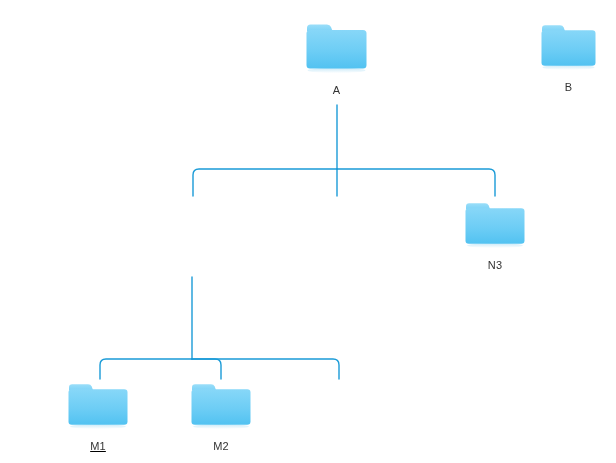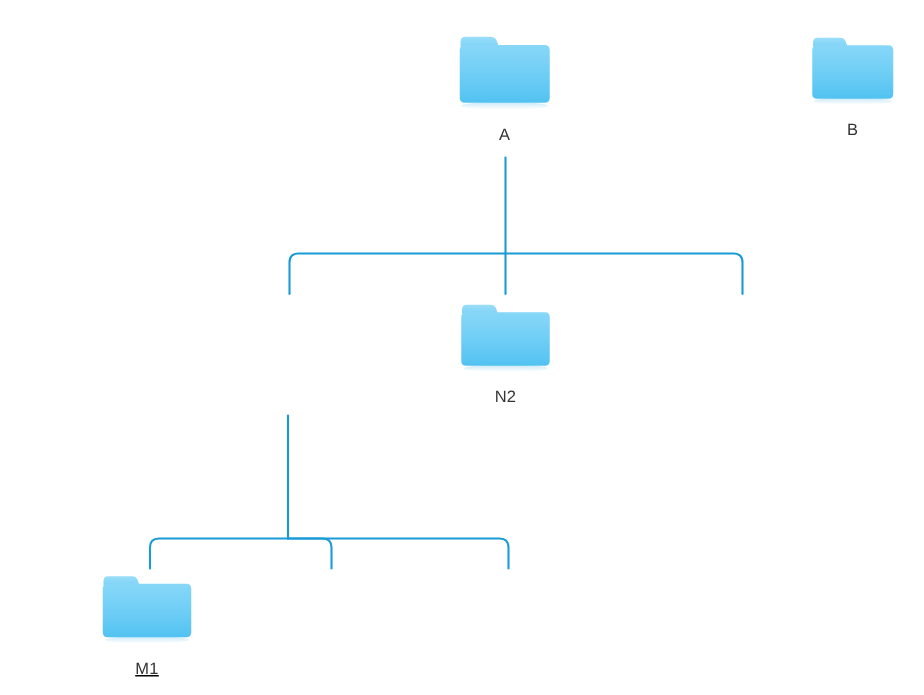--- a/index.html
+++ b/index.html
@@ -97,34 +97,42 @@
   <div class="node" style="left:540px; top:23px; width:57px;">
     <svg class="folder-icon" width="57" height="47" viewBox="0 0 57 47" xmlns="http://www.w3.org/2000/svg">
       <ellipse cx="28.5" cy="44.5" rx="26" ry="2.4" fill="url(#folderShadow)"></ellipse>
       <path d="M 2 5.5 Q 2 2.2 5.2 2.2 L 20 2.2 Q 22.8 2.2 23.7 4.5 L 25 8 L 2 8 Z" fill="url(#folderTab)"></path>
       <path d="M 1.5 10.5 Q 1.5 7.2 4.8 7.2 L 52.2 7.2 Q 55.5 7.2 55.5 10.5 L 55.5 39.5 Q 55.5 42.8 52.2 42.8 L 4.8 42.8 Q 1.5 42.8 1.5 39.5 Z" fill="url(#folderBody)"></path>
     </svg>
     <span class="node-label">B</span>
   </div>
 
 
-  <div class="node" style="left:306px; top:201px; width:62px;">
+
+  <div class="node" style="left:464px; top:201px; width:62px;">
     <svg class="folder-icon" width="62" height="47" viewBox="0 0 62 47" xmlns="http://www.w3.org/2000/svg">
       <ellipse cx="31" cy="44.6" rx="28" ry="2.4" fill="url(#folderShadow)"></ellipse>
       <path d="M 2 5.5 Q 2 2.2 5.2 2.2 L 21 2.2 Q 23.8 2.2 24.7 4.5 L 26 8 L 2 8 Z" fill="url(#folderTab)"></path>
       <path d="M 1.5 10.5 Q 1.5 7.2 4.8 7.2 L 57.2 7.2 Q 60.5 7.2 60.5 10.5 L 60.5 39.5 Q 60.5 42.8 57.2 42.8 L 4.8 42.8 Q 1.5 42.8 1.5 39.5 Z" fill="url(#folderBody)"></path>
     </svg>
-    <span class="node-label">N2</span>
+    <span class="node-label">N3</span>
   </div>
-
 
   <div class="node" style="left:67px; top:382px; width:62px;text-decoration:underline;">
     <svg class="folder-icon" width="62" height="47" viewBox="0 0 62 47" xmlns="http://www.w3.org/2000/svg">
       <ellipse cx="31" cy="44.6" rx="28" ry="2.4" fill="url(#folderShadow)"></ellipse>
       <path d="M 2 5.5 Q 2 2.2 5.2 2.2 L 21 2.2 Q 23.8 2.2 24.7 4.5 L 26 8 L 2 8 Z" fill="url(#folderTab)"></path>
       <path d="M 1.5 10.5 Q 1.5 7.2 4.8 7.2 L 57.2 7.2 Q 60.5 7.2 60.5 10.5 L 60.5 39.5 Q 60.5 42.8 57.2 42.8 L 4.8 42.8 Q 1.5 42.8 1.5 39.5 Z" fill="url(#folderBody)"></path>
     </svg>
     <span class="node-label">M1</span>
   </div>
 
+  <div class="node" style="left:190px; top:382px; width:62px;">
+    <svg class="folder-icon" width="62" height="47" viewBox="0 0 62 47" xmlns="http://www.w3.org/2000/svg">
+      <ellipse cx="31" cy="44.6" rx="28" ry="2.4" fill="url(#folderShadow)"></ellipse>
+      <path d="M 2 5.5 Q 2 2.2 5.2 2.2 L 21 2.2 Q 23.8 2.2 24.7 4.5 L 26 8 L 2 8 Z" fill="url(#folderTab)"></path>
+      <path d="M 1.5 10.5 Q 1.5 7.2 4.8 7.2 L 57.2 7.2 Q 60.5 7.2 60.5 10.5 L 60.5 39.5 Q 60.5 42.8 57.2 42.8 L 4.8 42.8 Q 1.5 42.8 1.5 39.5 Z" fill="url(#folderBody)"></path>
+    </svg>
+    <span class="node-label">M2</span>
+  </div>
 
 
 </div>
 
 </body></html>

